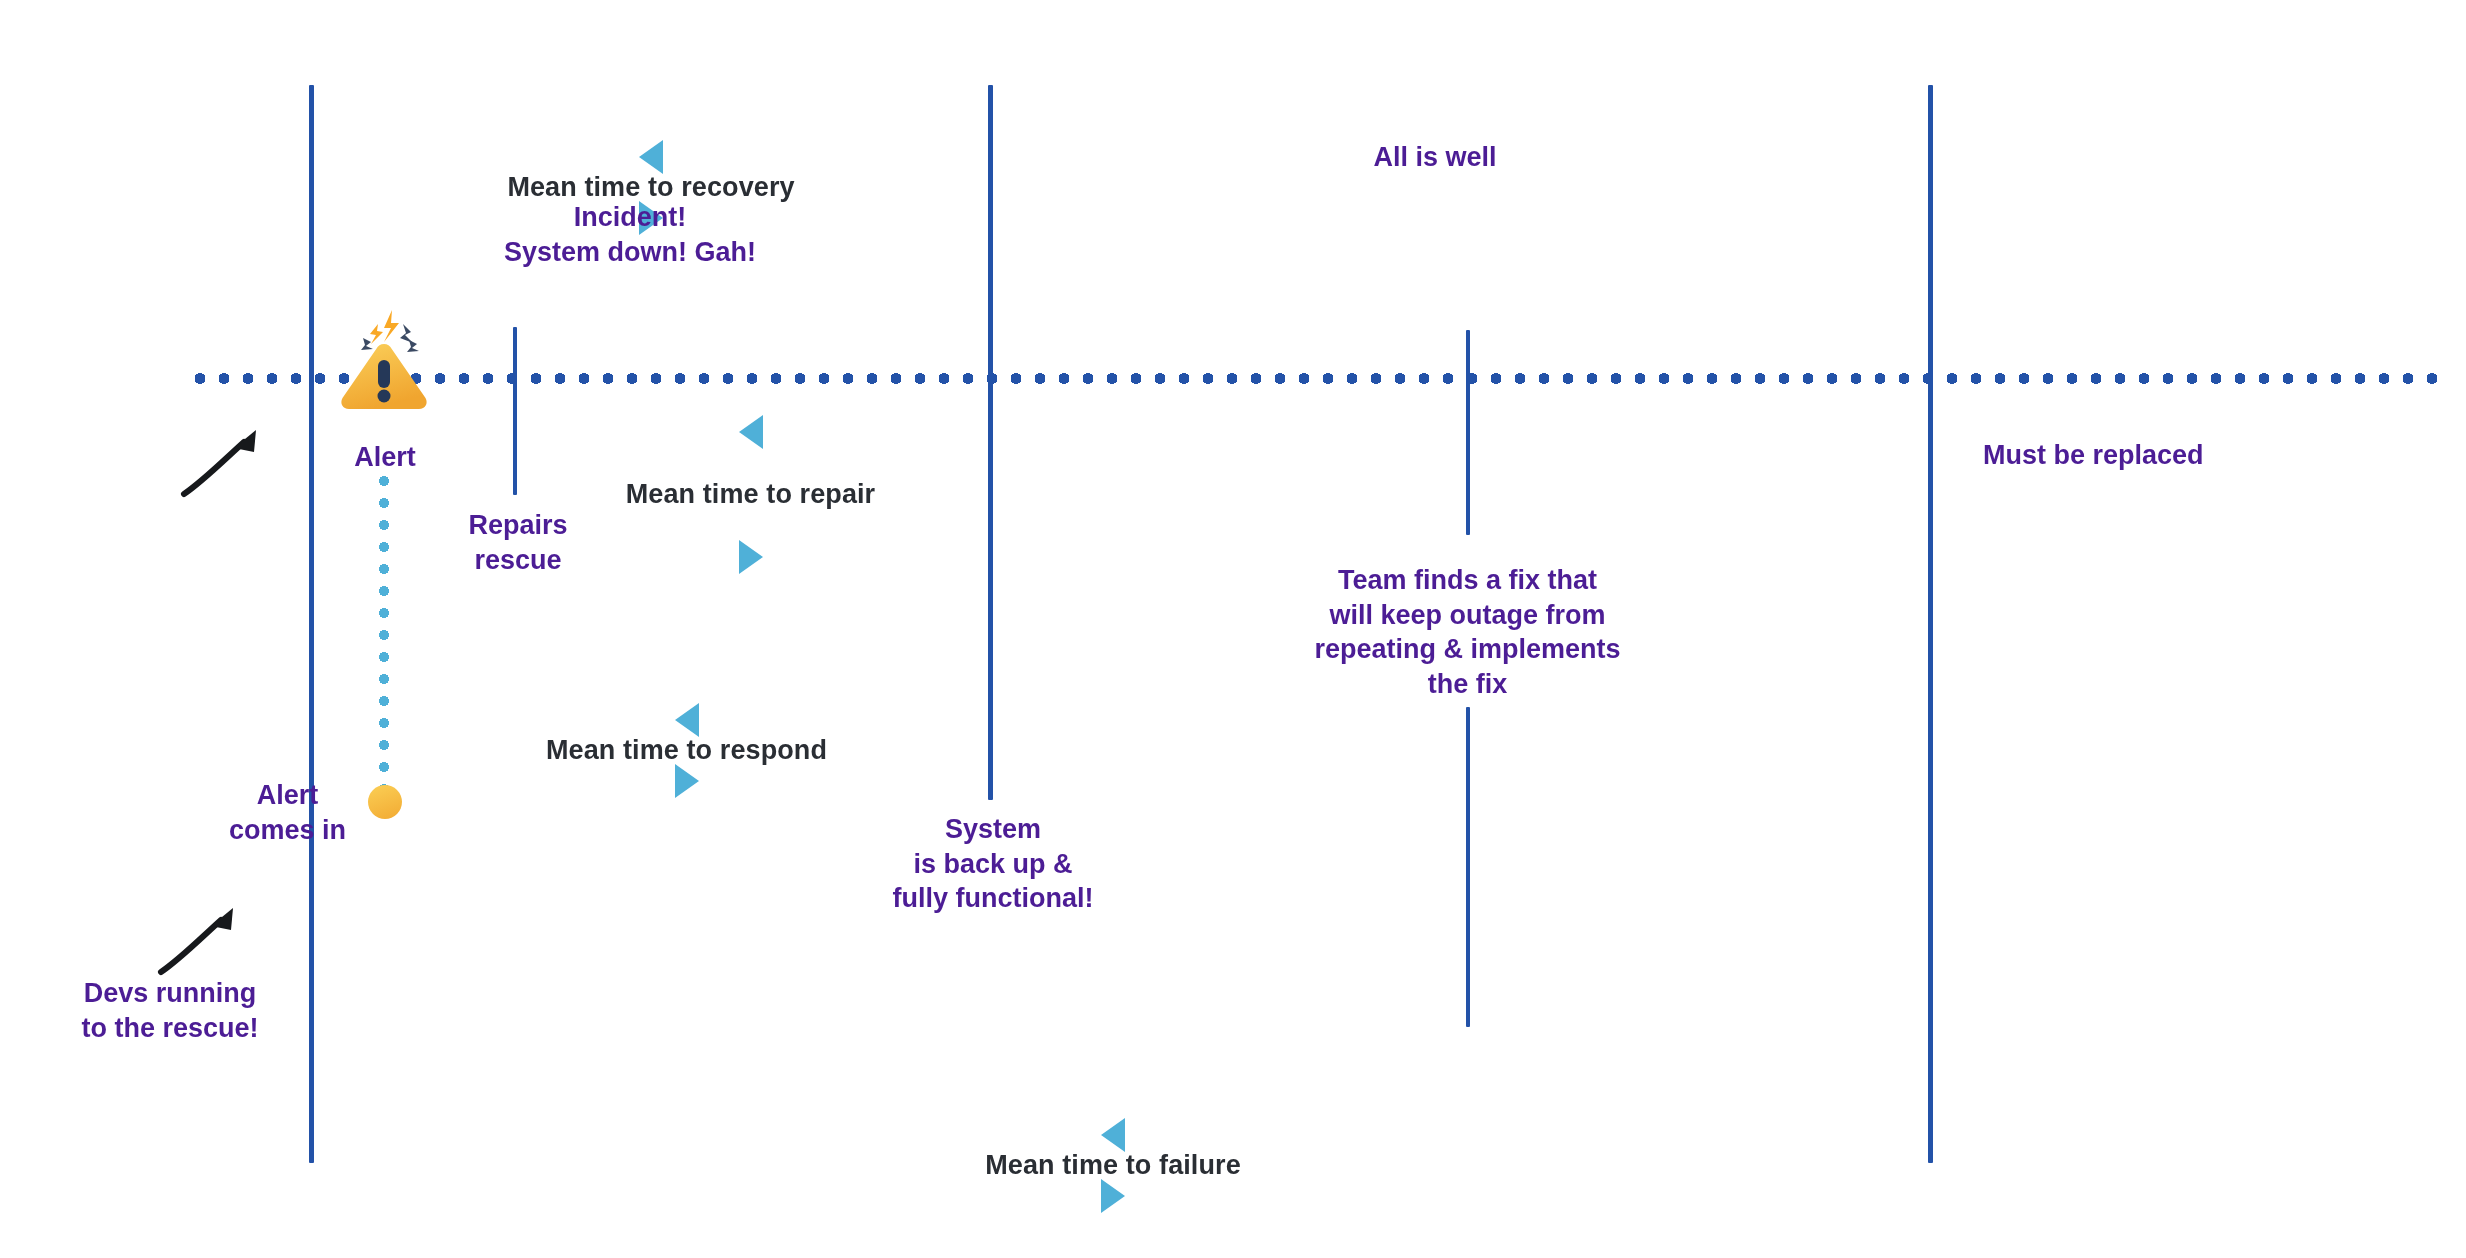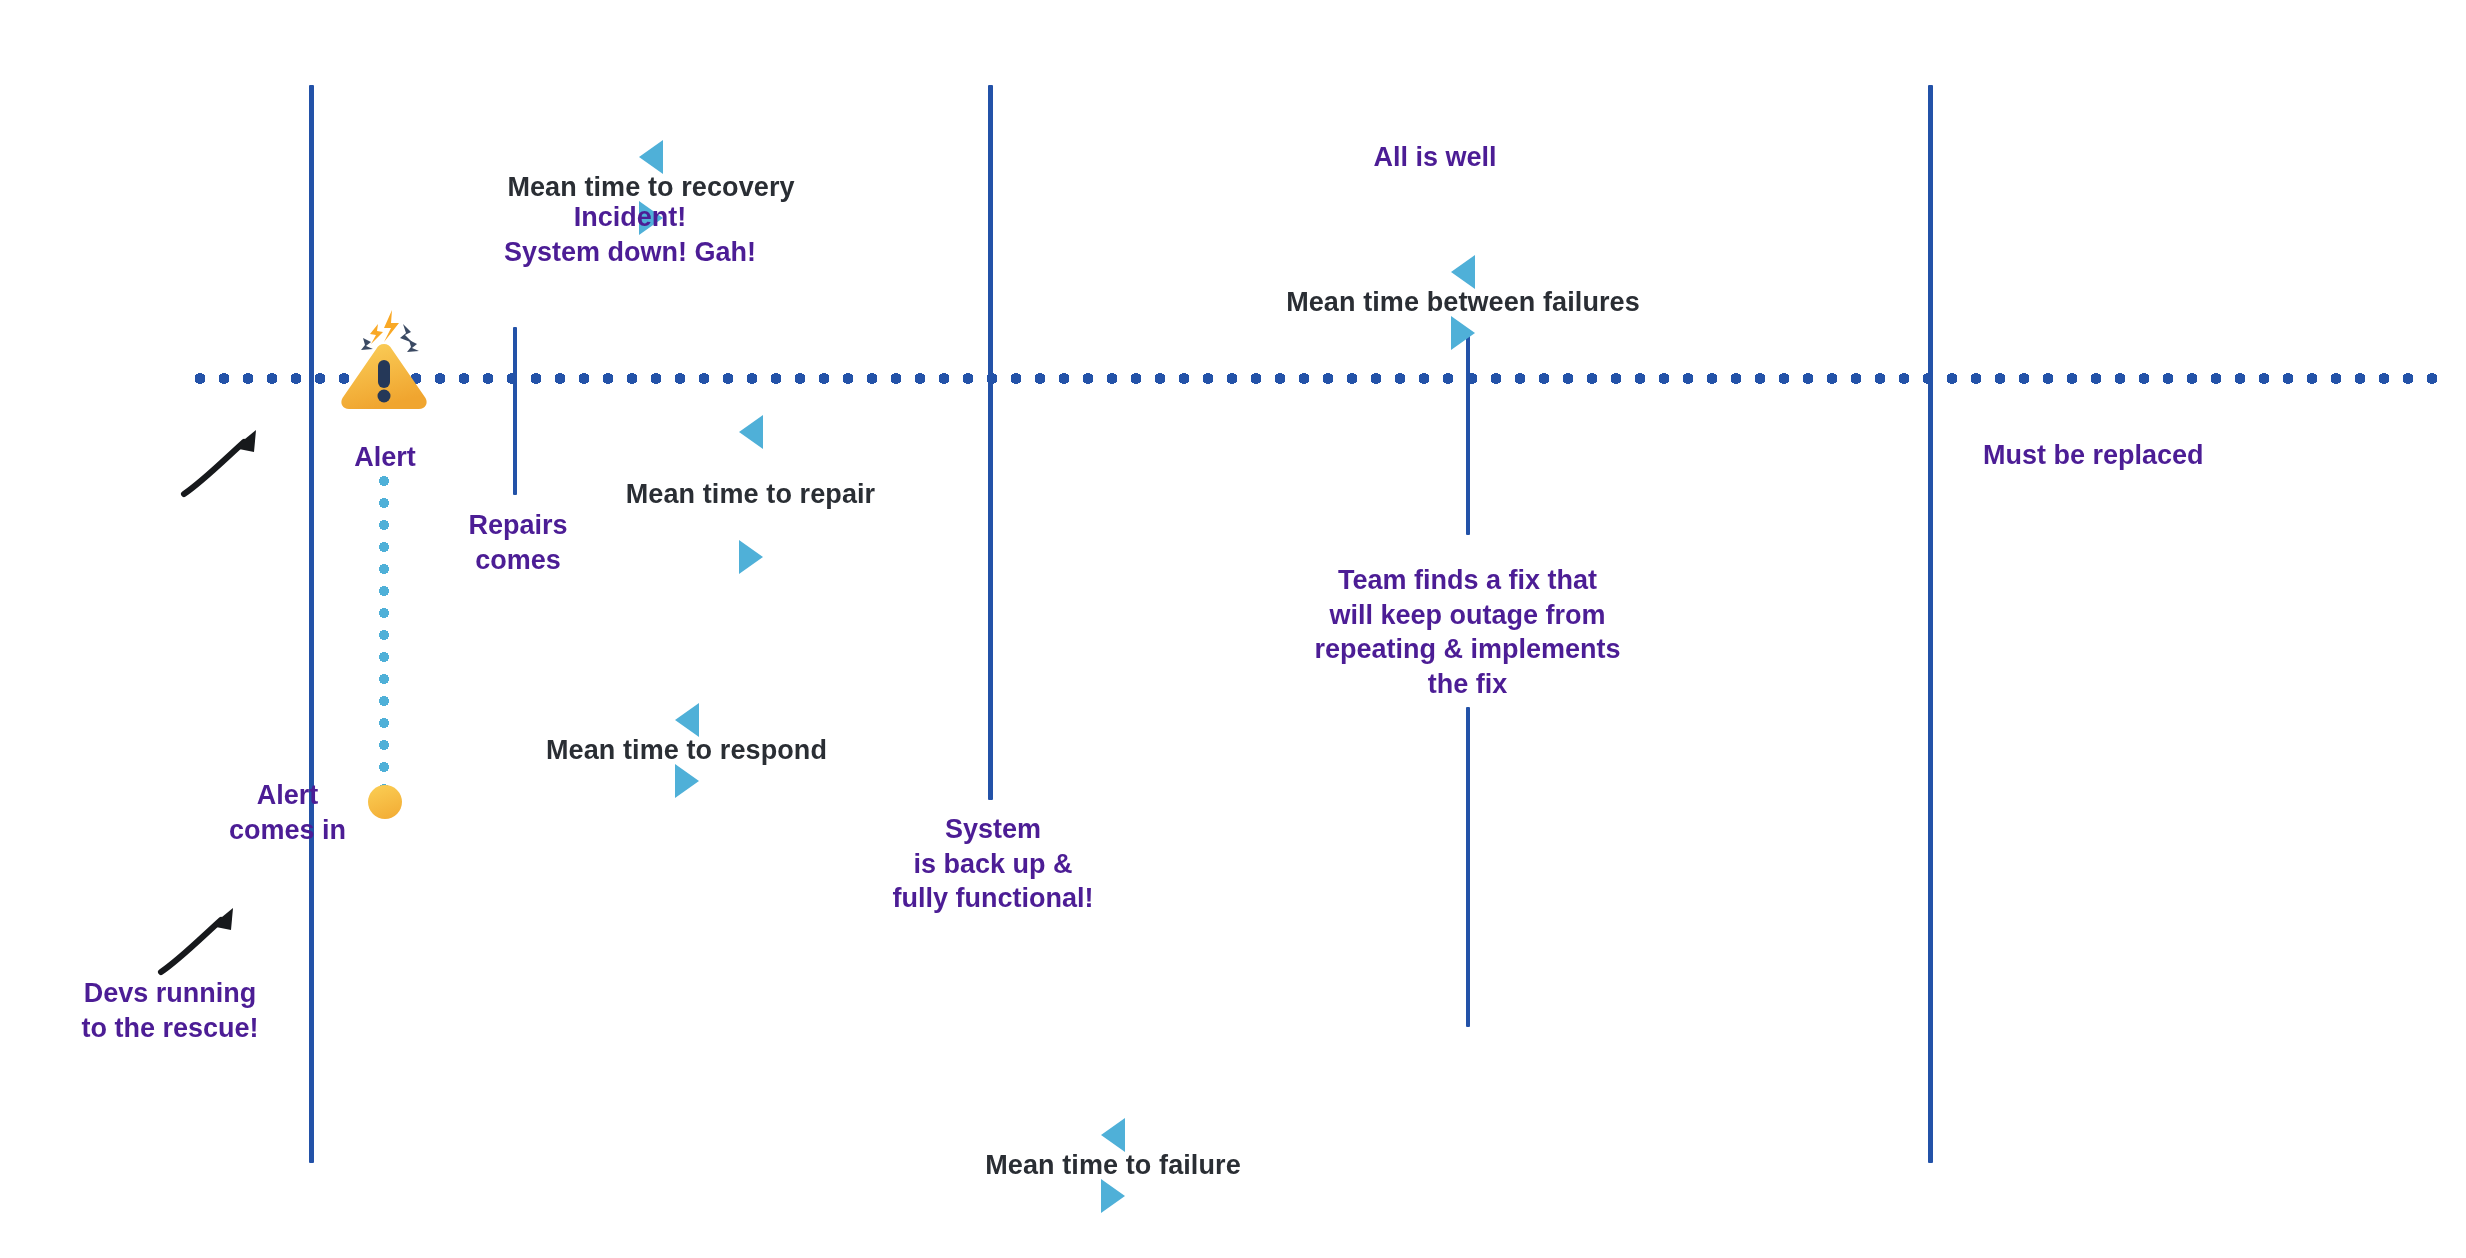--- a/index.html
+++ b/index.html
@@ -185,41 +185,34 @@
     <span class="m-label">Mean time to recovery</span>
     <span class="dots"></span>
     <span class="arrow-head right"></span>
   </div>
 
   <div class="lbl center" style="left:420px; top:200px; width:420px;">Incident!
 System down! Gah!</div>
 
   <div class="lbl center" style="left:1285px; top:140px; width:300px;">All is well</div>
 
-  <div class="measure" style="left:1018px; top:255px; width:890px;">
-    <span class="arrow-head left"></span>
-    <span class="dots"></span>
-    <span class="m-label">Mean time between failures</span>
-    <span class="dots"></span>
-    <span class="arrow-head right"></span>
-  </div>
 
 
   <div class="measure" style="left:538px; top:415px; width:425px;gap:16px;">
     <span class="arrow-head left"></span>
     <span class="dots"></span>
     <span class="m-label">Mean time to repair</span>
     <span class="dots"></span>
     <span class="arrow-head right"></span>
   </div>
 
   <div class="lbl left" style="left:1983px; top:438px; width:380px;">Must be replaced</div>
 
   <div class="lbl center" style="left:438px; top:508px; width:160px;">Repairs
-comes</div>
+rescue</div>
 
   <div class="lbl center" style="left:1290px; top:563px; width:355px;">Team finds a fix that
 will keep outage from
 repeating &amp; implements
 the fix</div>
 
   <div class="measure" style="left:410px; top:703px; width:553px;">
     <span class="arrow-head left"></span>
     <span class="dots"></span>
     <span class="m-label">Mean time to respond</span>

